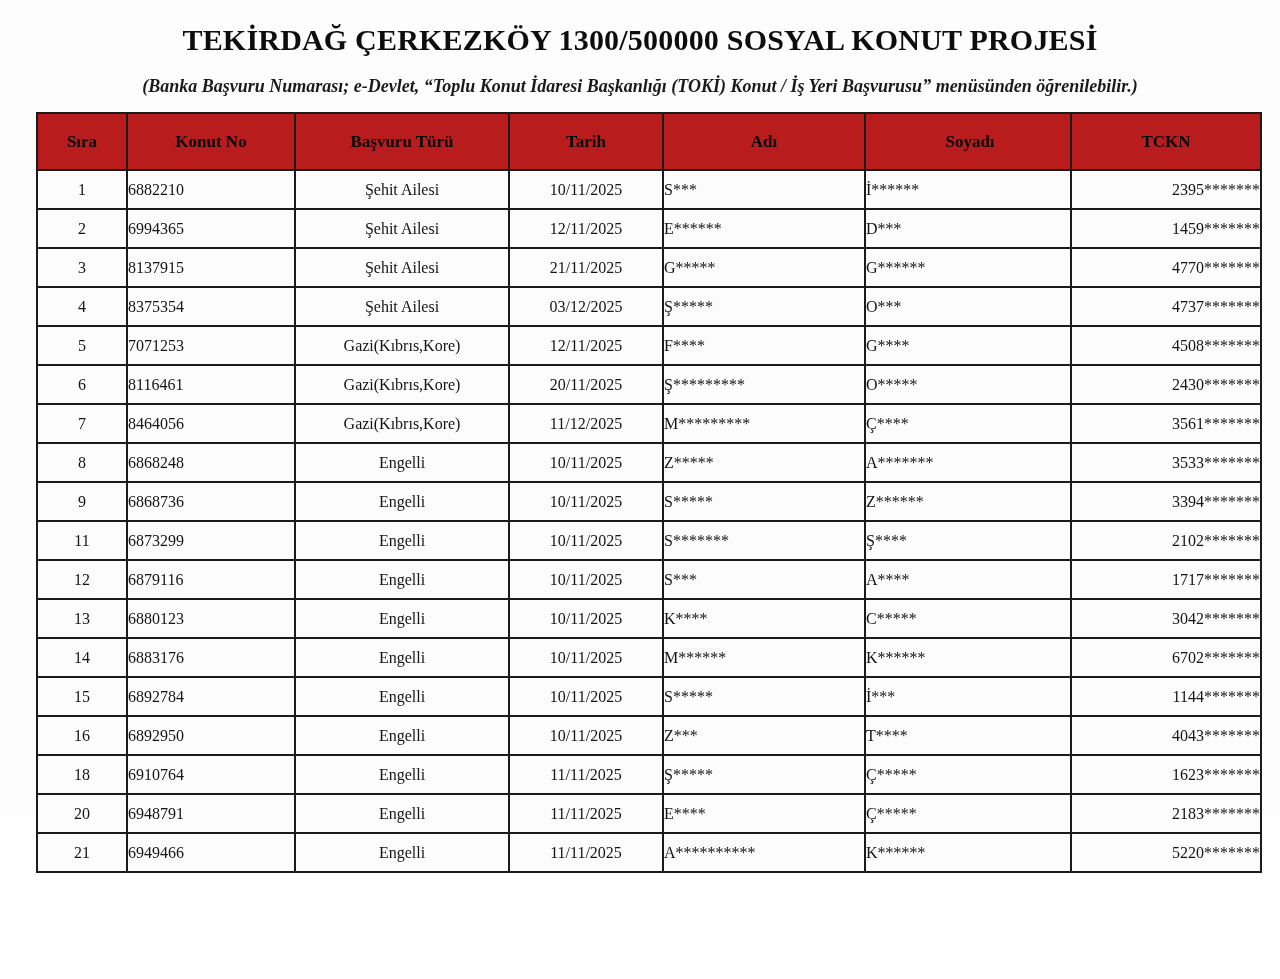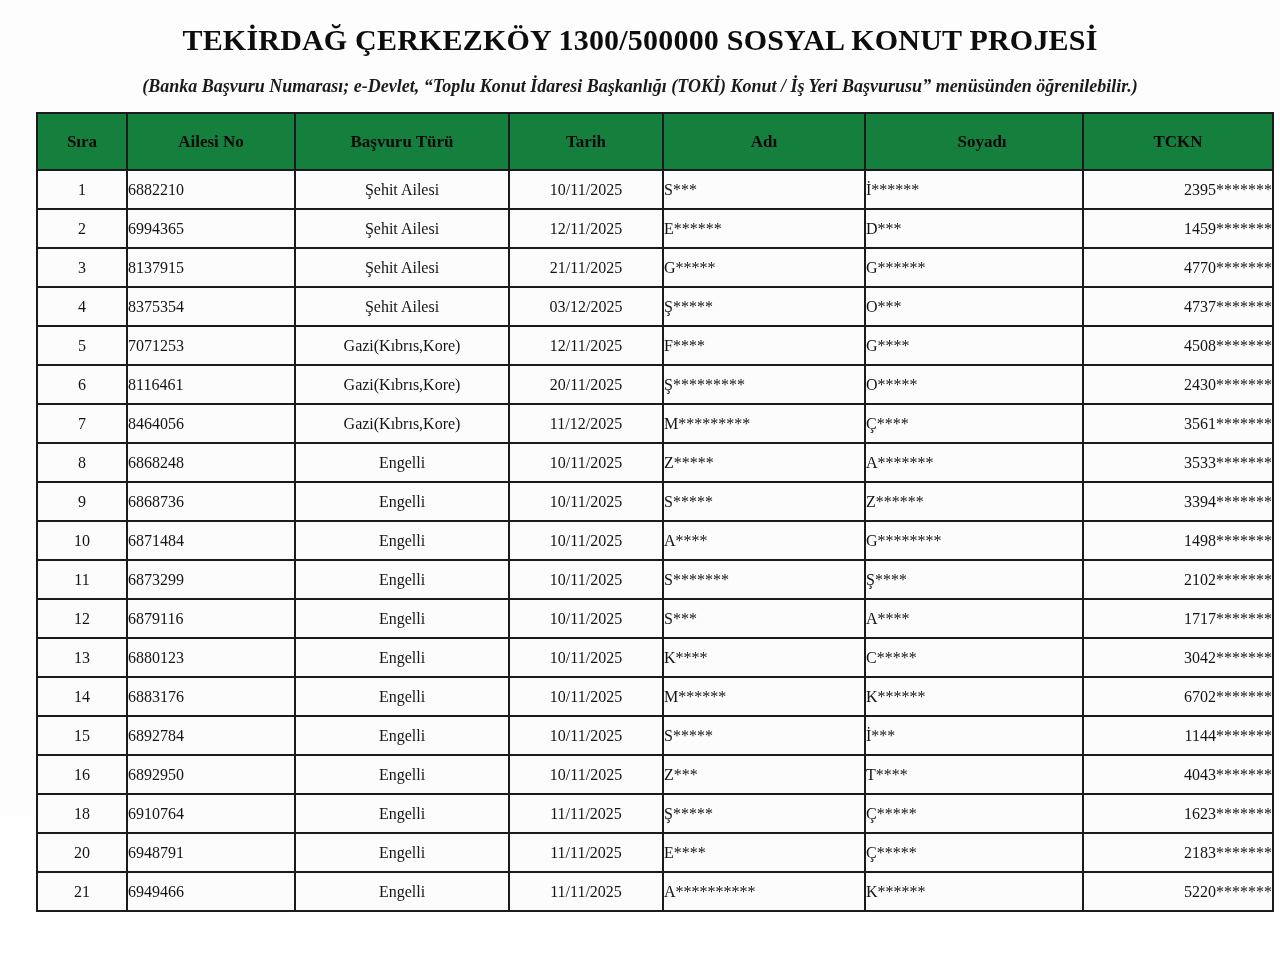--- a/index.html
+++ b/index.html
@@ -56,21 +56,21 @@
   table.applicants th,
   table.applicants td {
     border: 2px solid #1b1b1b;
     font-size: 16px;
     height: 37px;
     padding: 0;
     overflow: hidden;
     white-space: nowrap;
   }
   table.applicants thead th {
-    background: #15803d;
+    background: #b91c1c;
     font-weight: bold;
     text-align: center;
     font-size: 17px;
     height: 55px;
     color: #080808;
   }
   table.applicants tbody td {
     background: #fcfcfc;
     color: #141414;
   }
@@ -89,25 +89,25 @@
 
   <h1 class="doc-title">TEKİRDAĞ ÇERKEZKÖY 1300/500000 SOSYAL KONUT PROJESİ</h1>
 
   <p class="doc-subtitle">(Banka Başvuru Numarası; e-Devlet, “Toplu Konut İdaresi Başkanlığı (TOKİ) Konut / İş Yeri Başvurusu” menüsünden öğrenilebilir.)</p>
 
   <div class="table-wrap">
     <table class="applicants">
       <thead>
         <tr>
           <th class="c-sira">Sıra</th>
-          <th class="c-banka">Ailesi No</th>
+          <th class="c-banka">Konut No</th>
           <th class="c-tur">Başvuru Türü</th>
           <th class="c-tarih">Tarih</th>
           <th class="c-adi" style="text-align:center;padding-left:0;">Adı</th>
-          <th class="c-soyadi" style="text-align:center;padding-left:16px;">Soyadı</th>
+          <th class="c-soyadi" style="text-align:center;padding-left:4px;">Soyadı</th>
           <th class="c-tckn">TCKN</th>
         </tr>
       </thead>
       <tbody id="table-body">
           <tr>
             <td class="c-sira">1</td>
             <td class="c-banka">6882210</td>
             <td class="c-tur">Şehit Ailesi</td>
             <td class="c-tarih">10/11/2025</td>
             <td class="c-adi">S***</td>
@@ -180,29 +180,20 @@
           <tr>
             <td class="c-sira">9</td>
             <td class="c-banka">6868736</td>
             <td class="c-tur">Engelli</td>
             <td class="c-tarih">10/11/2025</td>
             <td class="c-adi">S*****</td>
             <td class="c-soyadi">Z******</td>
             <td class="c-tckn">3394*******</td>
           </tr>
           <tr>
-            <td class="c-sira">10</td>
-            <td class="c-banka">6871484</td>
-            <td class="c-tur">Engelli</td>
-            <td class="c-tarih">10/11/2025</td>
-            <td class="c-adi">A****</td>
-            <td class="c-soyadi">G********</td>
-            <td class="c-tckn">1498*******</td>
-          </tr>
-          <tr>
             <td class="c-sira">11</td>
             <td class="c-banka">6873299</td>
             <td class="c-tur">Engelli</td>
             <td class="c-tarih">10/11/2025</td>
             <td class="c-adi">S*******</td>
             <td class="c-soyadi">Ş****</td>
             <td class="c-tckn">2102*******</td>
           </tr>
           <tr>
             <td class="c-sira">12</td>

